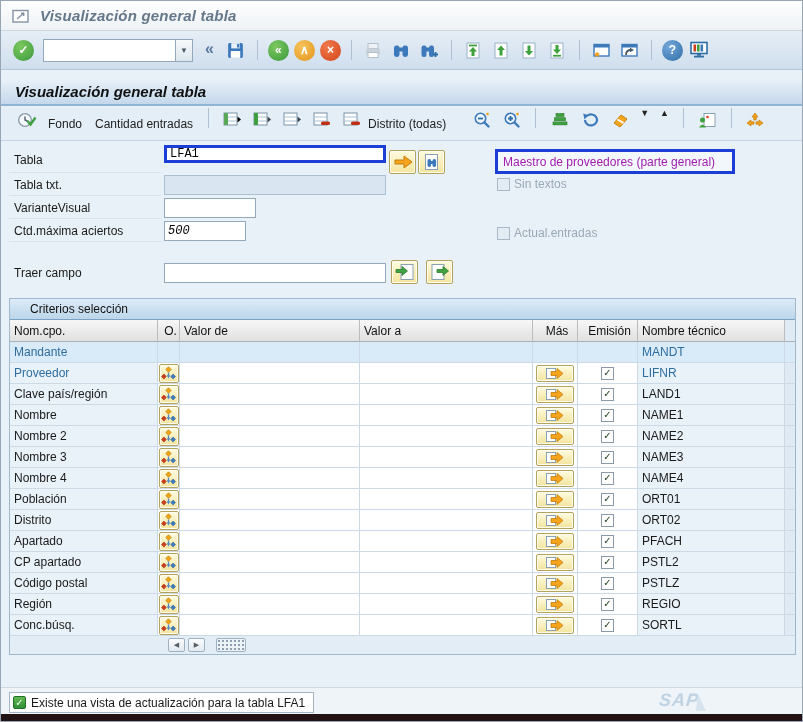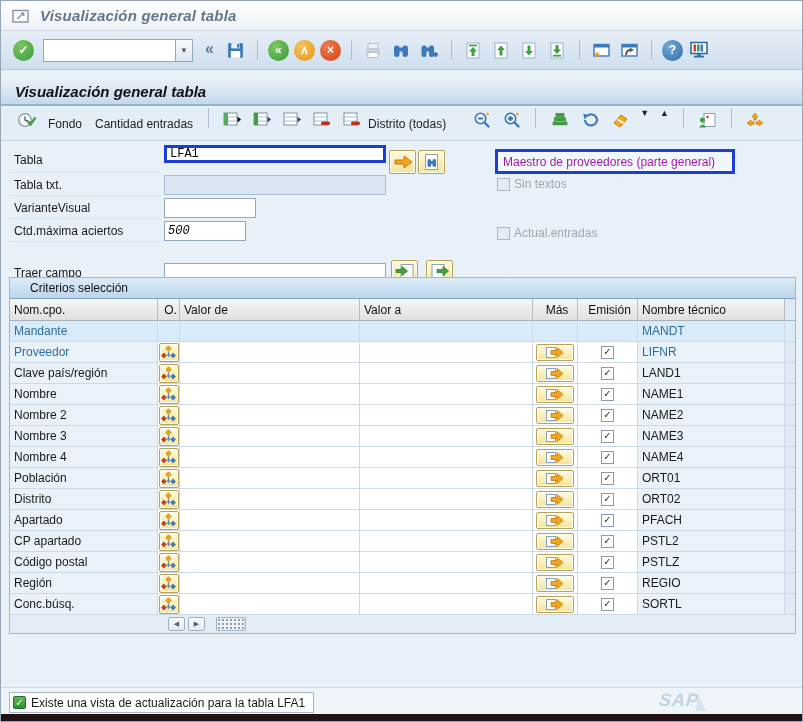--- a/index.html
+++ b/index.html
@@ -59,21 +59,21 @@
   .cbrow{position:absolute;display:flex;align-items:center;gap:4px;color:#9aa8b6;}
   .cb{width:13px;height:13px;border:1px solid #8a9aaa;background:#fff;display:flex;
     align-items:center;justify-content:center;font-size:10px;line-height:1;color:#1d3a1d;}
   .cb.dis{background:#e4ecf3;border-color:#a8b8c6;}
   .ybtn{display:flex;align-items:center;justify-content:center;
     background:linear-gradient(#fefbe0,#f3e49c);border:1px solid #b3a35c;border-radius:2px;
     box-shadow:inset 0 0 0 1px #fffdf0;padding:0;cursor:default;}
   .formbtn{position:absolute;width:27px;height:24px;}
 
   
-  .group{position:absolute;left:8px;top:136px;width:787px;border:1px solid #9fb8cc;background:#4d7c0f;}
+  .group{position:absolute;left:8px;top:157px;width:787px;border:1px solid #9fb8cc;background:#4d7c0f;}
   .gstrip{height:21px;background:linear-gradient(#ddebf7,#bcd6ea);border-bottom:1px solid #7ba2c4;
     display:flex;align-items:center;padding-left:20px;font-size:12px;color:#111;}
   .thead{display:flex;width:785px;height:22px;text-align:center;}
   .th{background:linear-gradient(#f7f7f7,#e0e0e0);border-right:1px solid #bcbcbc;
     border-bottom:1px solid #a8b0b8;display:flex;align-items:center;padding-left:4px;
     font-size:12px;color:#111;}
   .th.fill,.cell.fill{background:#dfeaf4;border-right:none;}
   .trow{display:flex;width:785px;height:21px;}
   .cell{border-right:1px solid #cdd9e5;border-bottom:1px solid #cdd9e5;
     display:flex;align-items:center;overflow:hidden;}

